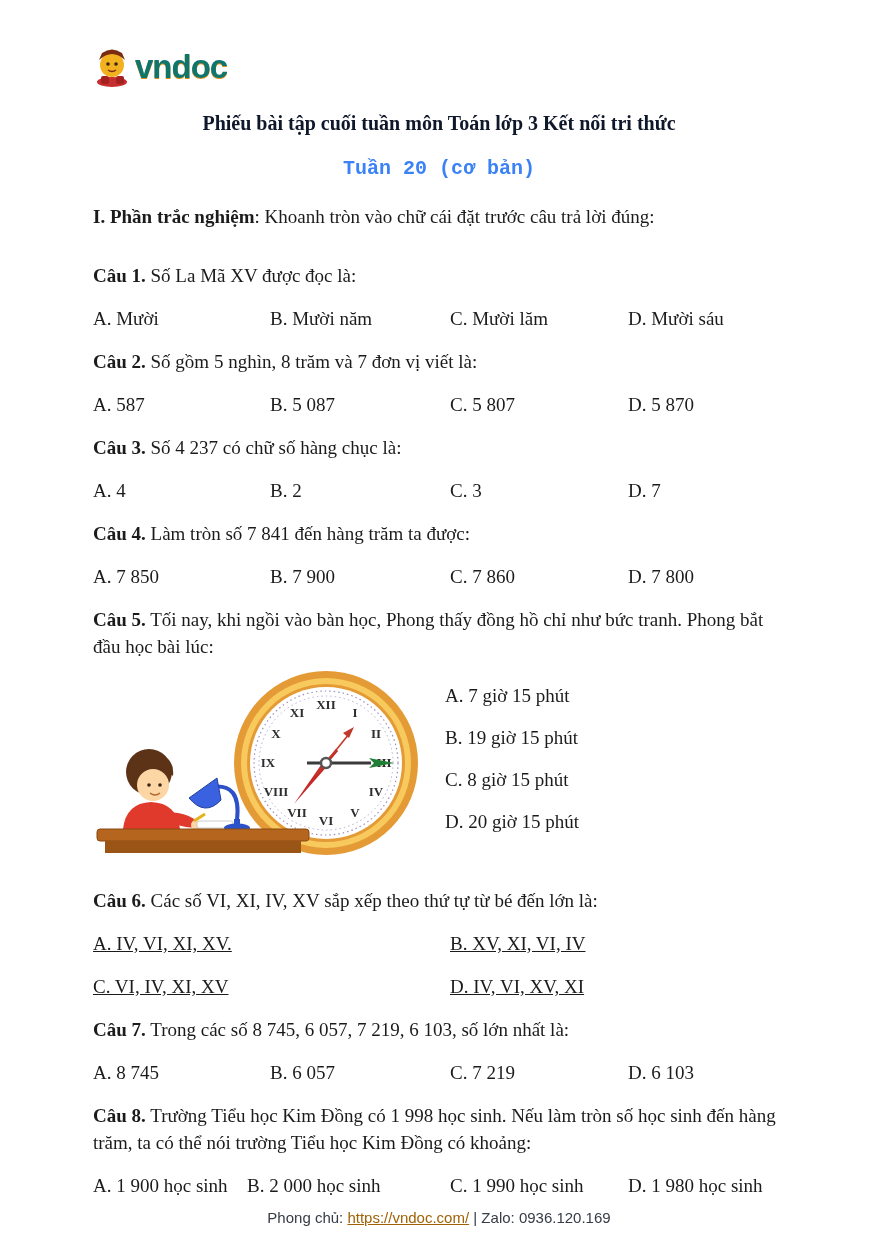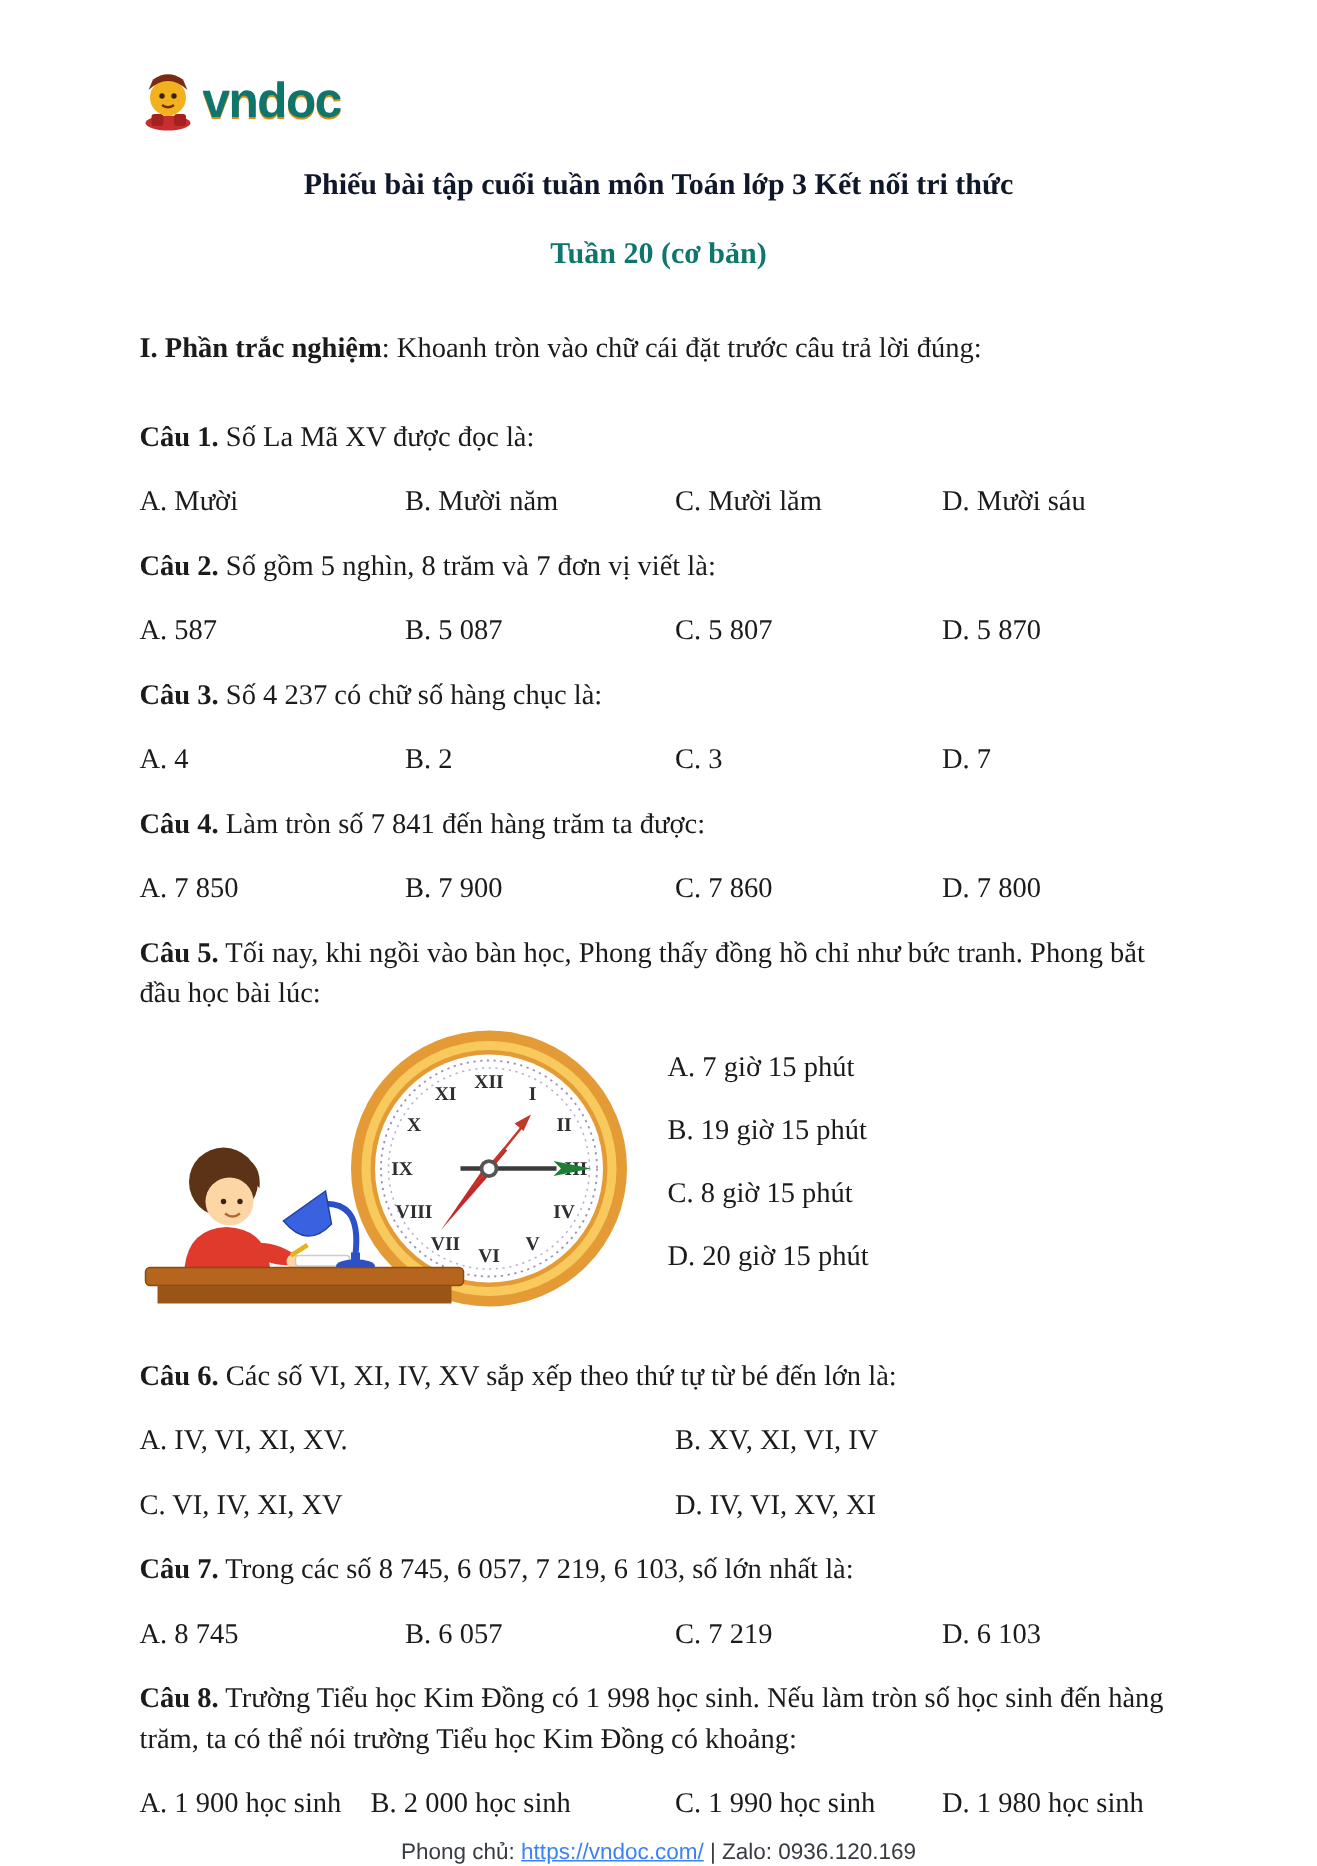--- a/index.html
+++ b/index.html
@@ -9,38 +9,38 @@
     font-family:"Liberation Serif",serif;font-size:19px;color:#1b1b1b;
     background:#ffffff;overflow:hidden;position:relative;
   }
   .logo-row{display:flex;align-items:center;height:46px;margin-bottom:8px;}
   .logo-text{
     font-family:"Liberation Sans",sans-serif;font-weight:800;font-size:33px;
     color:#0f766e;letter-spacing:-1px;margin-left:2px;
     text-shadow:0 1px 0 #e08a14;
   }
   .title{ text-align:center;font-weight:bold;font-size:20px;line-height:26px;margin:14px 0 0; color:#0f172a;}
-  .subtitle{ text-align:center;font-weight:bold;font-size:20px;line-height:26px;margin:20px 0 16px; color:#0f766e;}
+  .subtitle{ text-align:center;font-weight:bold;font-size:20px;line-height:26px;margin:20px 0 0; color:#3b82f6;font-family:Liberation Mono, monospace;}
   .section{ margin:22px 0 16px;line-height:26px;}
   .q{ margin:16px 0 0;line-height:27px;}
   b{font-weight:bold;}
   .opts{ display:grid;margin:16px 0 0;line-height:27px;}
   .opts4{ grid-template-columns:177px 180px 178px 1fr;}
   .opts8{ grid-template-columns:154px 203px 178px 1fr;}
-  .opts2{ grid-template-columns:357px 1fr;row-gap:16px;}
+  .opts2{ grid-template-columns:357px 1fr;row-gap:16px;text-decoration:underline;}
   .q5-row{ display:flex;align-items:flex-start;margin:8px 0 2px;}
   .q5-fig{ width:352px;flex:0 0 auto;}
   .q5-opts{ padding-top:14px;display:flex;flex-direction:column;}
   .q5-opts .opt{ line-height:27px;margin-bottom:15px;}
   .footer{
     margin-top:auto;text-align:center;
     font-family:"Liberation Sans",sans-serif;font-size:15px;color:#363b44;
     padding-top:10px;
   }
-  .footer .link{ text-decoration:underline;color:#3b82f6;cursor:pointer;}
+  .footer .link{ text-decoration:underline;color:#a16207;cursor:pointer;}
   .num{ font-family:"Liberation Serif",serif;font-weight:bold;}
 </style>
 </head>
 <body>
 
 <div class="page">
 
   <div class="logo-row">
     <svg width="40" height="42" viewBox="0 0 40 42">
       <ellipse cx="19" cy="36" rx="15" ry="5" fill="#C62F2F"></ellipse>

